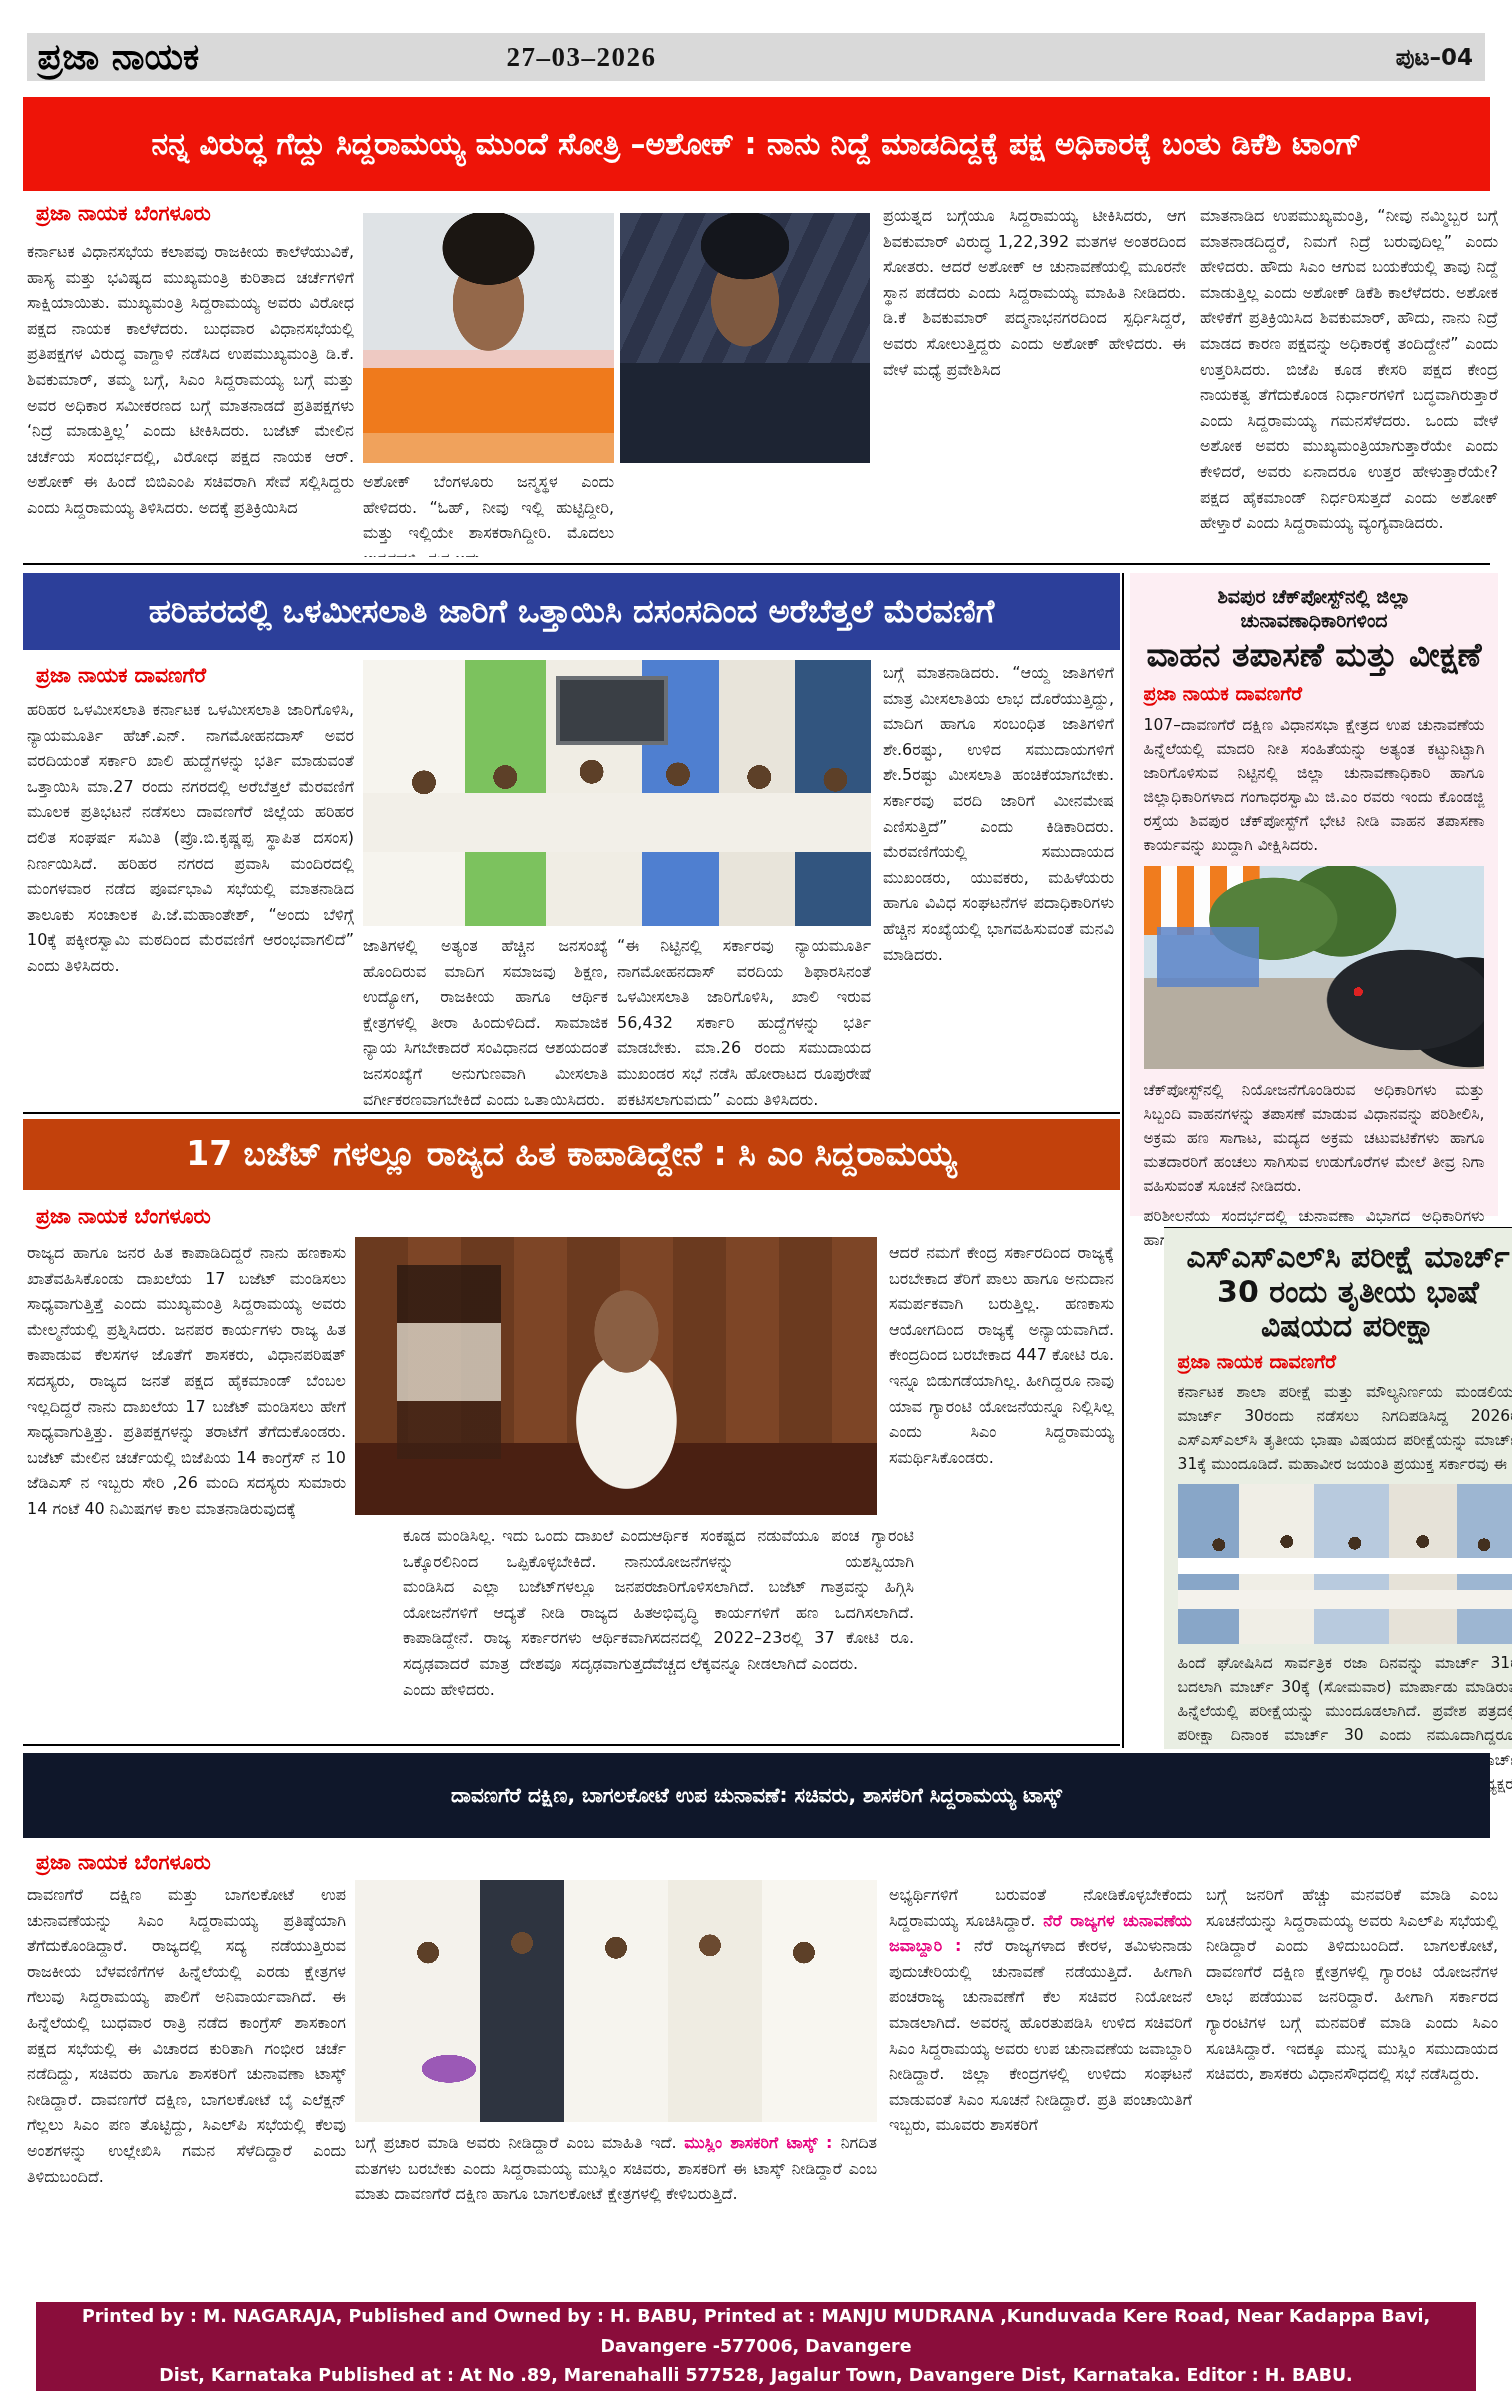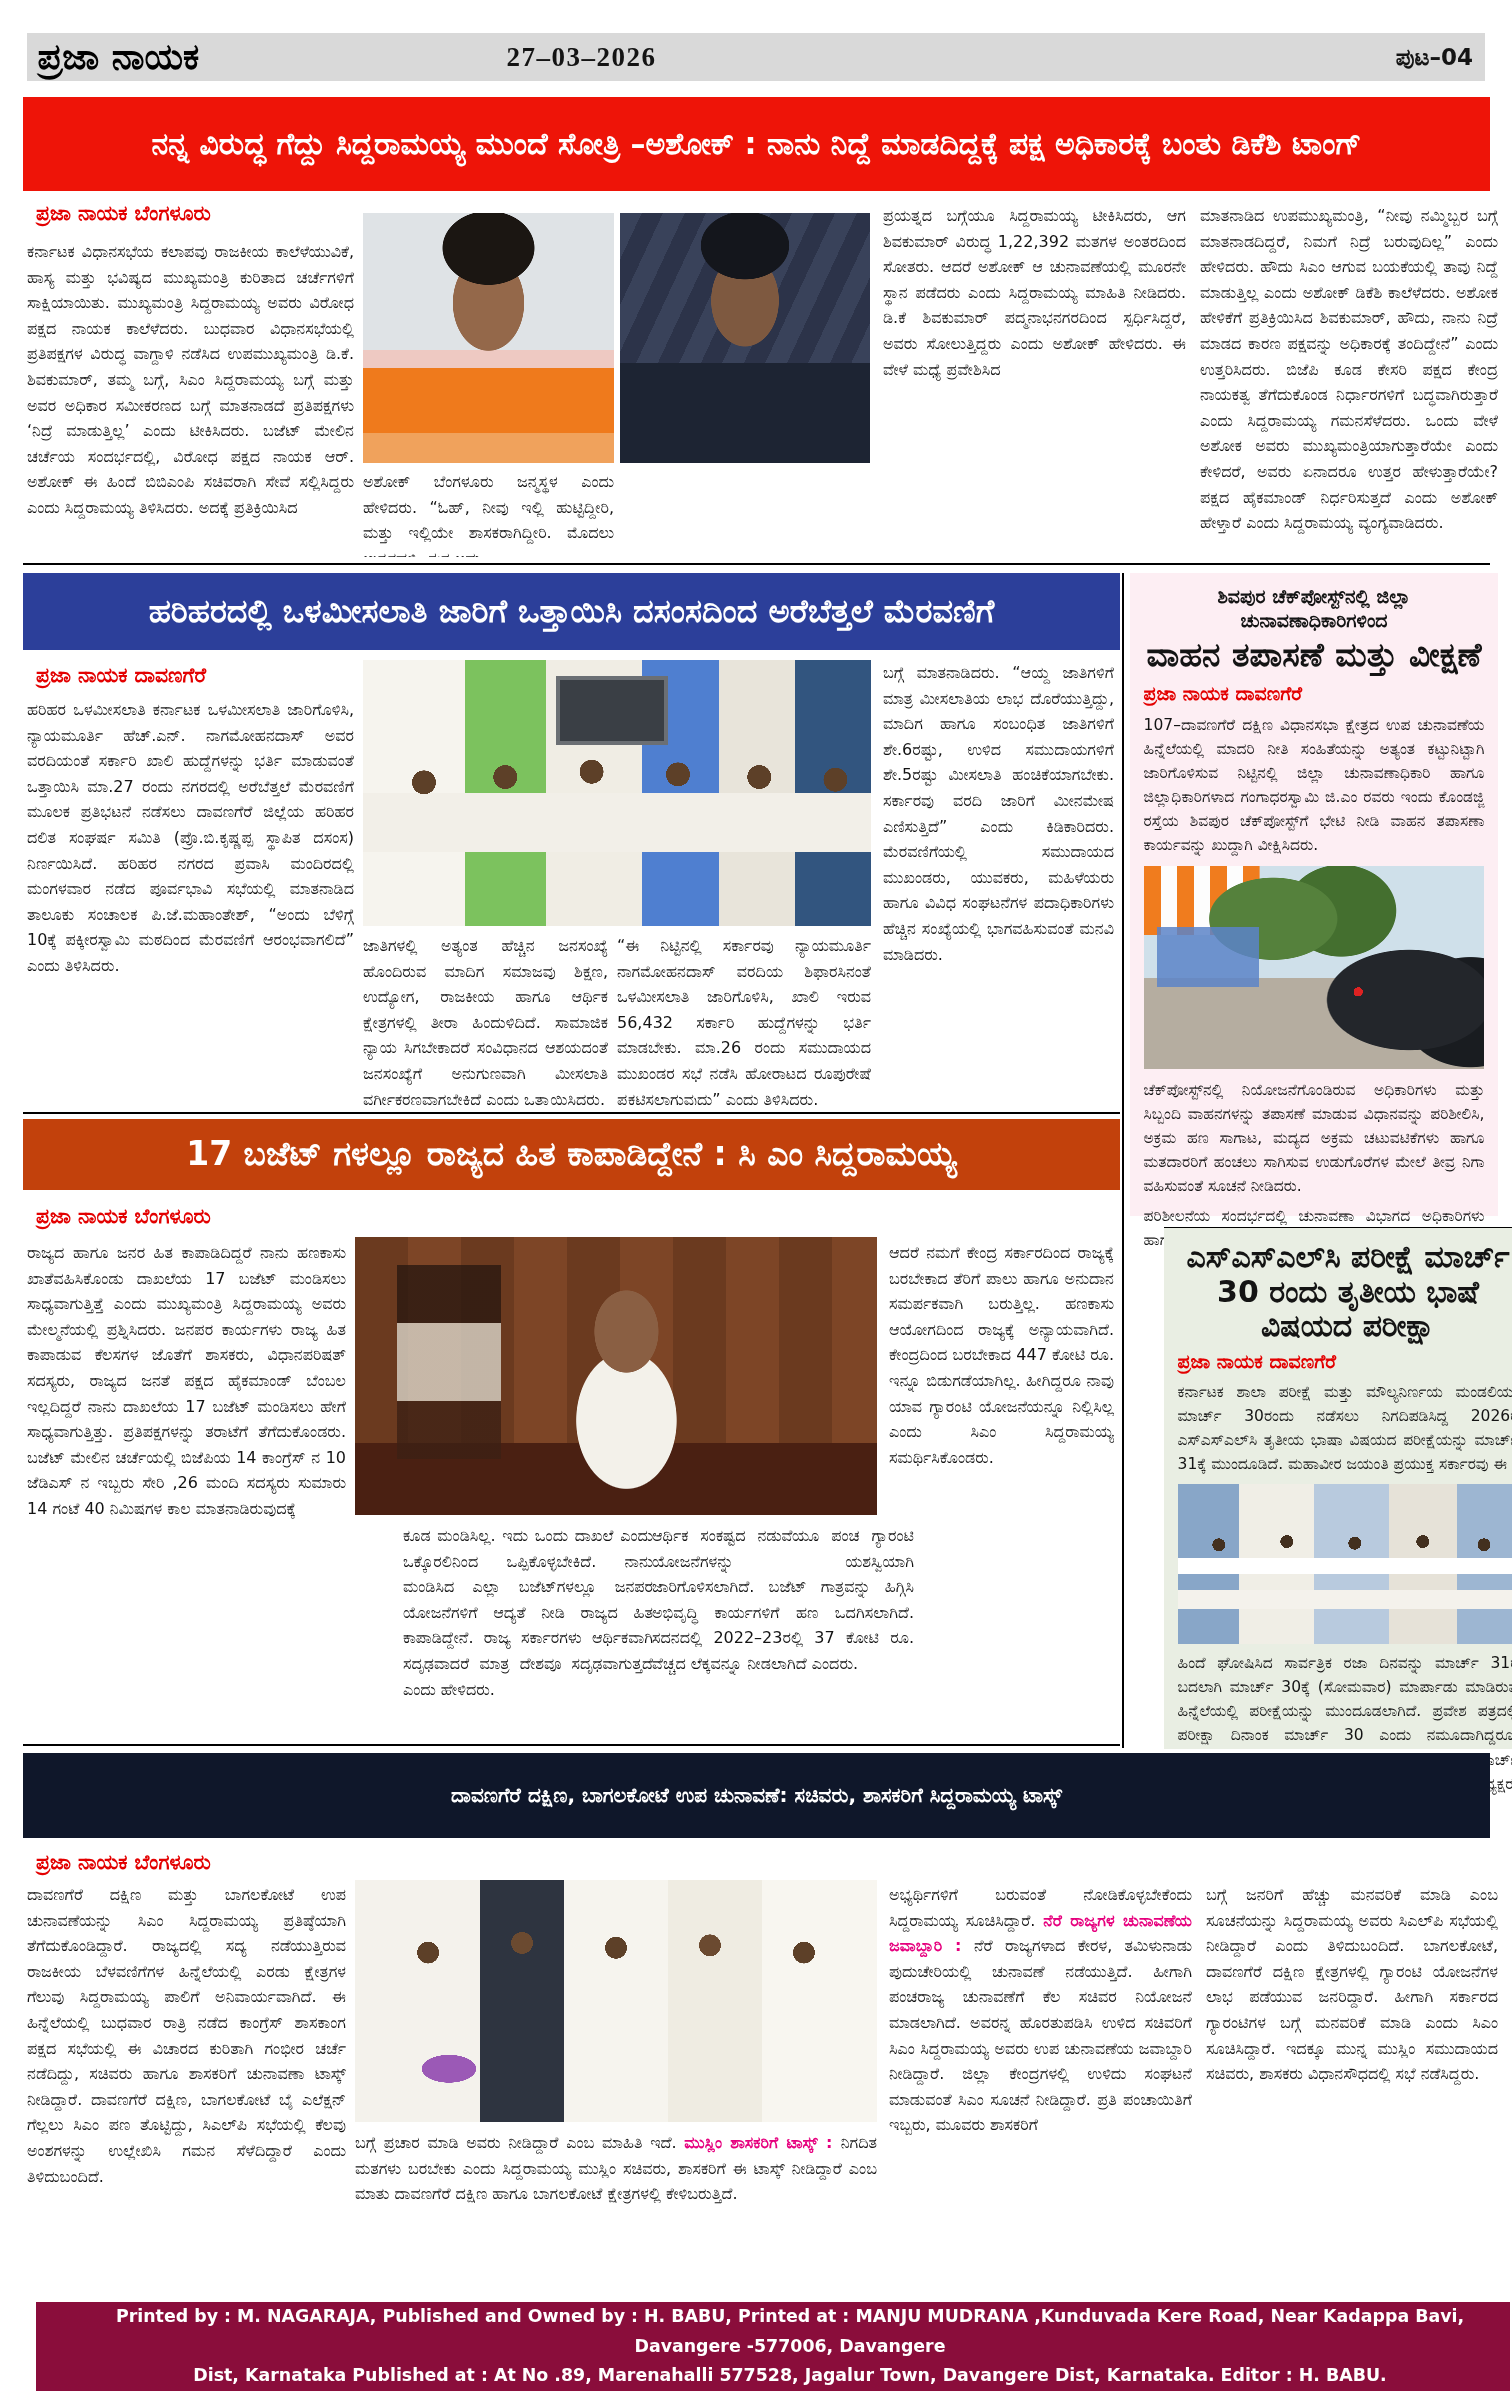--- a/index.html
+++ b/index.html
@@ -92,21 +92,21 @@
      radial-gradient(circle 18px at 14% 30%,#5d4028 60%,rgba(0,0,0,0) 61%),
      radial-gradient(circle 18px at 32% 26%,#6b4a30 60%,rgba(0,0,0,0) 61%),
      radial-gradient(circle 18px at 50% 28%,#5d4028 60%,rgba(0,0,0,0) 61%),
      radial-gradient(circle 18px at 68% 27%,#6b4a30 60%,rgba(0,0,0,0) 61%),
      radial-gradient(circle 18px at 86% 30%,#5d4028 60%,rgba(0,0,0,0) 61%),
      radial-gradient(ellipse 45px 23px at 18% 78%,#9b59b6 60%,rgba(0,0,0,0) 61%),
      linear-gradient(90deg,#f4f2ec 0 24%,#2e3440 24% 40%,#f6f4ee 40% 60%,#efece2 60% 78%,#f8f6f0 78%),
      linear-gradient(180deg,#d8d2c6 0 64%,#8a5a2b 64%);}
   .footer{position:absolute;left:36px;top:2302px;width:1440px;height:89px;background:#8a0d3b;
           color:#ffffff;display:flex;flex-direction:column;align-items:center;justify-content:center;
-          font-size:17.4px;font-weight:bold;line-height:1.7;text-align:center;padding-left:34px;}
+          font-size:17.4px;font-weight:bold;line-height:1.7;text-align:center;}
 </style>
 </head>
 <body>
 
 <div class="page">
 
   <div class="masthead">
     <div class="mast-title">ಪ್ರಜಾ ನಾಯಕ</div>
     <div class="mast-date">27–03–2026</div>
     <div class="mast-page">ಪುಟ–04</div>

